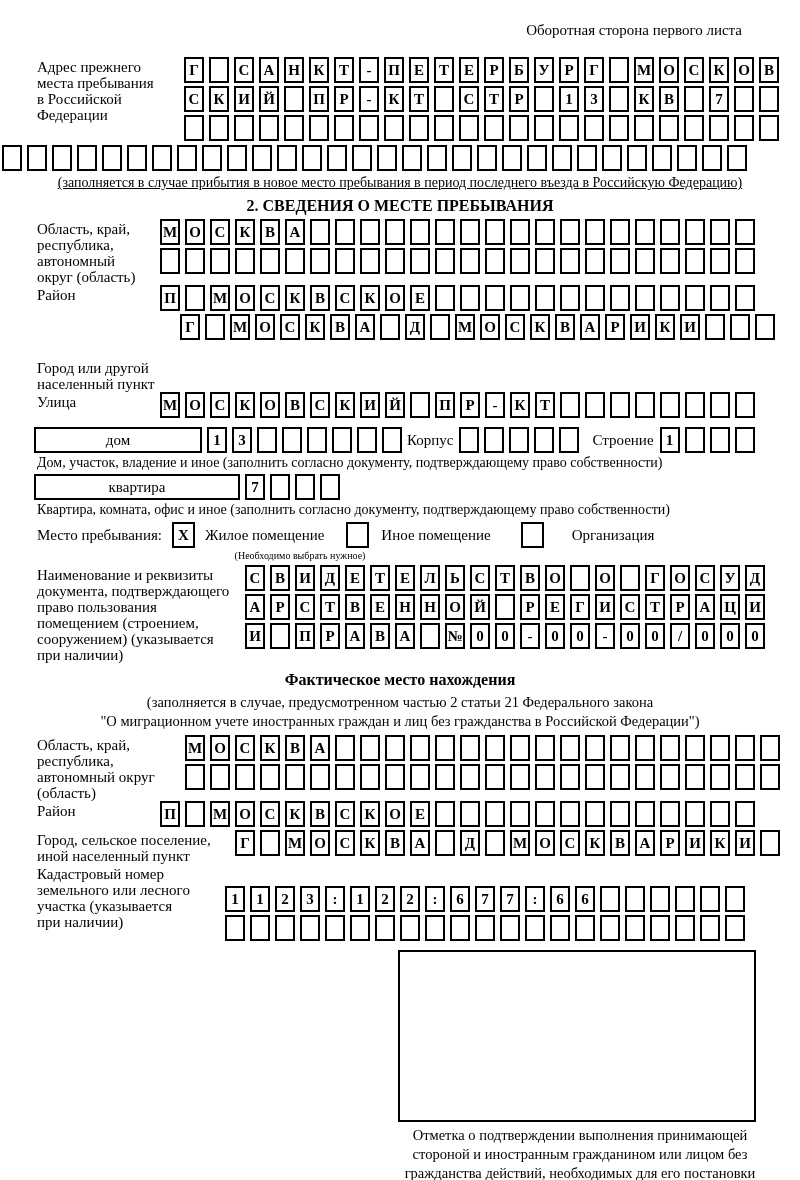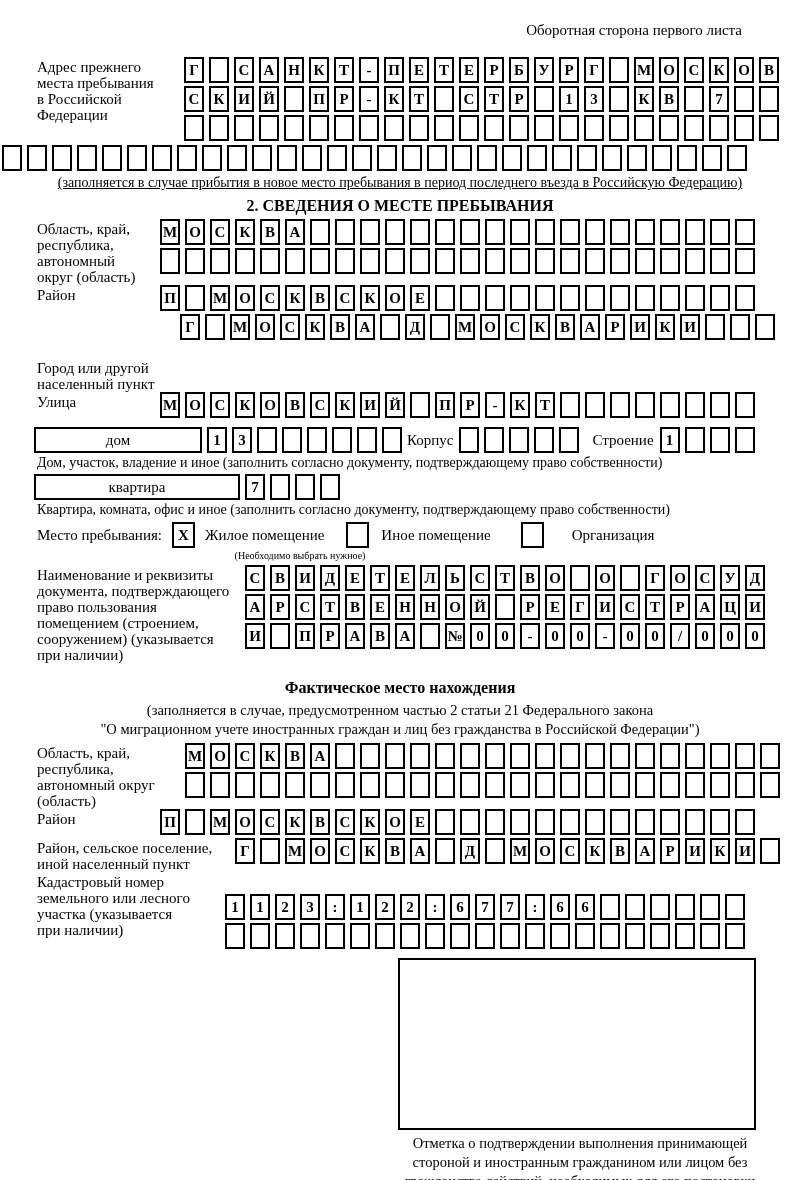--- a/index.html
+++ b/index.html
@@ -451,21 +451,21 @@
           <span class="cell">0</span>
           <span class="cell">0</span>
           <span class="cell">/</span>
           <span class="cell">0</span>
           <span class="cell">0</span>
           <span class="cell">0</span>
         </div>
     </div>
   </div>
 
-  <div class="h2" style="margin-top:16px;">Фактическое место нахождения</div>
+  <div class="h2" style="margin-top:8px;">Фактическое место нахождения</div>
   <div class="factcap">(заполняется в случае, предусмотренном частью 2 статьи 21 Федерального закона
 "О миграционном учете иностранных граждан и лиц без гражданства в Российской Федерации")</div>
 
   <div class="flexrow m160 ob2">
     <div class="lblcol">Область, край,
 республика,
 автономный округ
 (область)</div>
     <div class="cellscol">
       <div class="cells cellrow">
@@ -547,21 +547,21 @@
         <span class="cell"></span>
         <span class="cell"></span>
         <span class="cell"></span>
         <span class="cell"></span>
         <span class="cell"></span>
         <span class="cell"></span>
       </div>
   </div>
 
   <div class="flexrow m160 g235">
-    <div class="lblcol">Район, сельское поселение,
+    <div class="lblcol">Город, сельское поселение,
 иной населенный пункт</div>
     <div class="cells cellrow">
         <span class="cell">Г</span>
         <span class="cell"></span>
         <span class="cell">М</span>
         <span class="cell">О</span>
         <span class="cell">С</span>
         <span class="cell">К</span>
         <span class="cell">В</span>
         <span class="cell">А</span>

